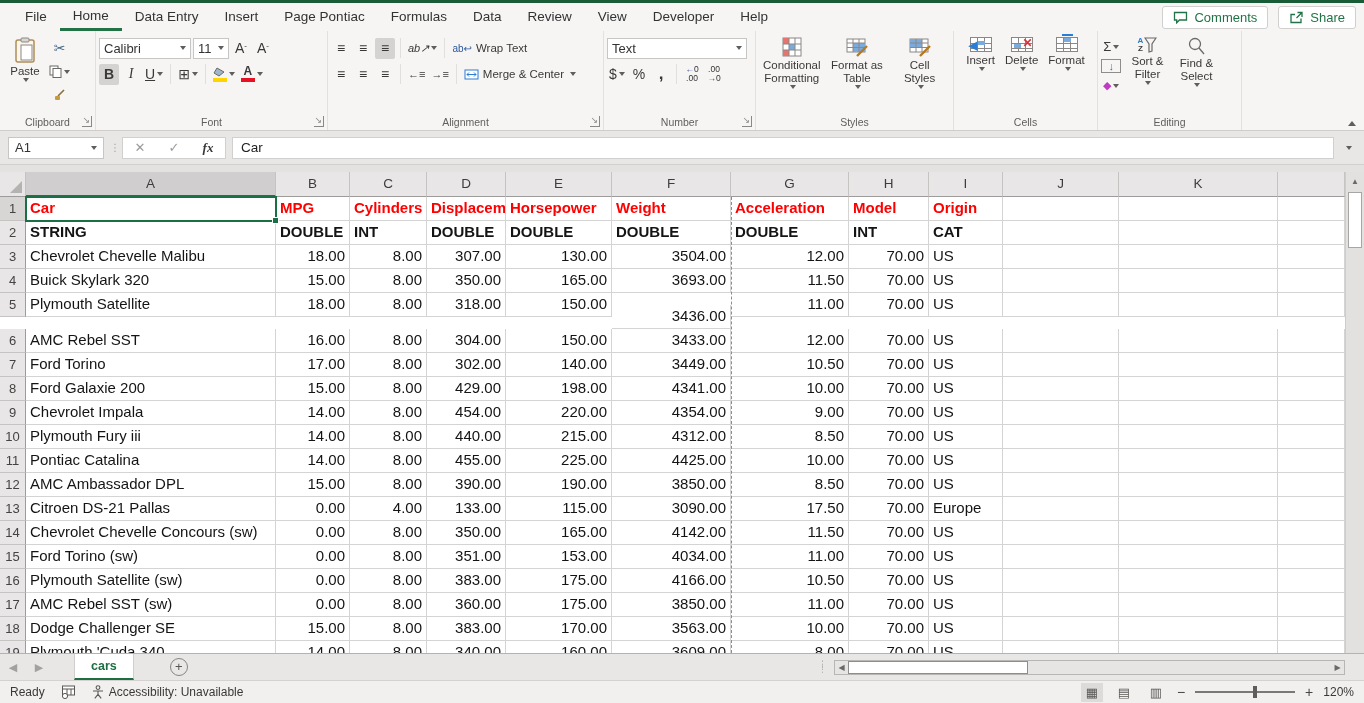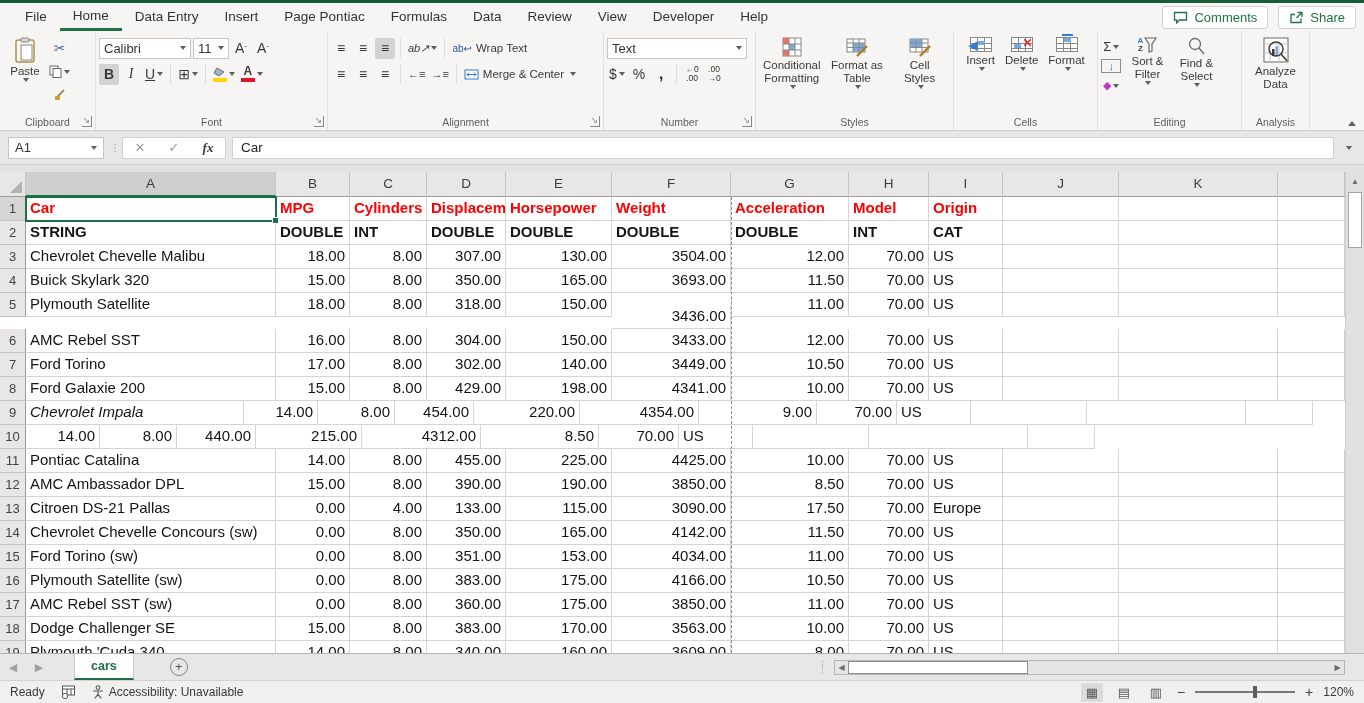--- a/index.html
+++ b/index.html
@@ -352,34 +352,20 @@
         <svg width="18" height="18" viewBox="0 0 18 18">
             <circle cx="8" cy="7" r="5.5" fill="none" stroke="#6b6967" stroke-width="1.3"></circle>
             <path d="M12 11l5 6" stroke="#6b6967" stroke-width="1.3"></path>
           </svg>
         <span class="lbl">Find &amp; Select</span>
           <i class="dd"></i>
       </div>
       <span class="glabel">Editing</span>
     </div>
 
-    <div class="rgroup" style="width:68px;display:flex;justify-content:center">
-      <div class="bigbtn" style="width:56px">
-        <svg width="26" height="26" viewBox="0 0 26 26">
-            <rect x="1" y="1" width="24" height="24" fill="#fff" stroke="#6b6967"></rect>
-            <path d="M1 7h24M7 7v18M16 7v18M1 16h24" stroke="#c8c6c4"></path>
-            <rect x="9" y="12" width="2.5" height="7" fill="#3b3937"></rect>
-            <rect x="12.5" y="9" width="2.5" height="10" fill="#7aabdc"></rect>
-            <circle cx="13" cy="12" r="7" fill="none" stroke="#3b3937" stroke-width="1.4"></circle>
-            <path d="M18 17l6 7" stroke="#3b3937" stroke-width="1.6"></path>
-          </svg>
-        <span class="lbl">Analyze Data</span>
-      </div>
-      <span class="glabel">Analysis</span>
-    </div>
 
     <span style="position:absolute;right:8px;bottom:4px;width:0;height:0;border-left:4px solid transparent;border-right:4px solid transparent;border-bottom:5px solid #605e5c"></span>
   </div>
 
   <div class="frow">
     <div class="namebox">
         <span>A1</span>
         <i class="dd"></i>
       </div>
     <span class="fdots">⋮</span>
@@ -525,35 +511,36 @@
           <div class="c num" style="width: 119px;">4341.00</div>
           <div class="c num" style="width: 118px;">10.00</div>
           <div class="c num" style="width: 80px;">70.00</div>
           <div class="c" style="width: 74px;">US</div>
           <div class="c" style="width: 116px;"></div>
           <div class="c" style="width: 159px;"></div>
           <div class="c" style="width: 67px;"></div>
         </div>
         <div class="grow">
           <div class="rowhdr">9</div>
-          <div class="c" style="width: 218px; font-style: italic;">Chevrolet Impala</div>
+          <div class="c" style="width: 250px;">Chevrolet Impala</div>
           <div class="c num" style="width: 74px;">14.00</div>
           <div class="c num" style="width: 77px;">8.00</div>
           <div class="c num" style="width: 79px;">454.00</div>
           <div class="c num" style="width: 106px;">220.00</div>
           <div class="c num" style="width: 119px;">4354.00</div>
           <div class="c num" style="width: 118px;">9.00</div>
           <div class="c num" style="width: 80px;">70.00</div>
           <div class="c" style="width: 74px;">US</div>
           <div class="c" style="width: 116px;"></div>
           <div class="c" style="width: 159px;"></div>
           <div class="c" style="width: 67px;"></div>
         </div>
         <div class="grow">
           <div class="rowhdr">10</div>
+          <div class="c" style="width: 250px;">Plymouth Fury iii</div>
           <div class="c num" style="width: 74px;">14.00</div>
           <div class="c num" style="width: 77px;">8.00</div>
           <div class="c num" style="width: 79px;">440.00</div>
           <div class="c num" style="width: 106px;">215.00</div>
           <div class="c num" style="width: 119px;">4312.00</div>
           <div class="c num" style="width: 118px;">8.50</div>
           <div class="c num" style="width: 80px;">70.00</div>
           <div class="c" style="width: 74px;">US</div>
           <div class="c" style="width: 116px;"></div>
           <div class="c" style="width: 159px;"></div>

